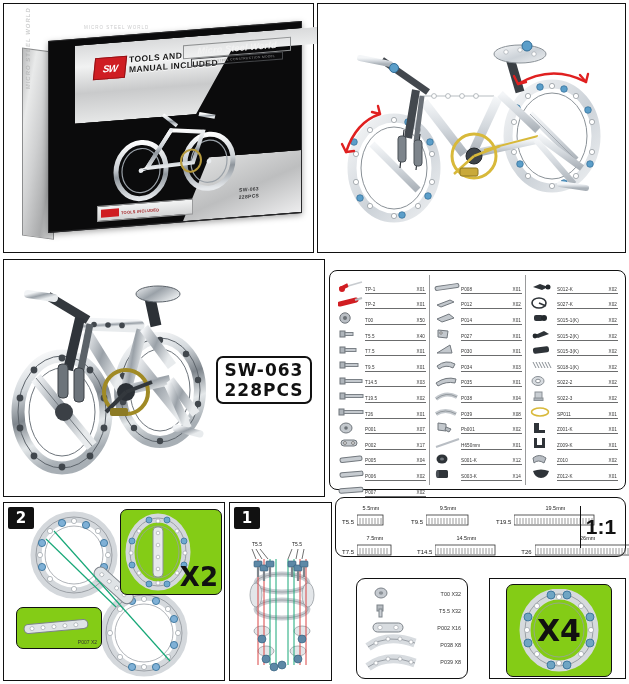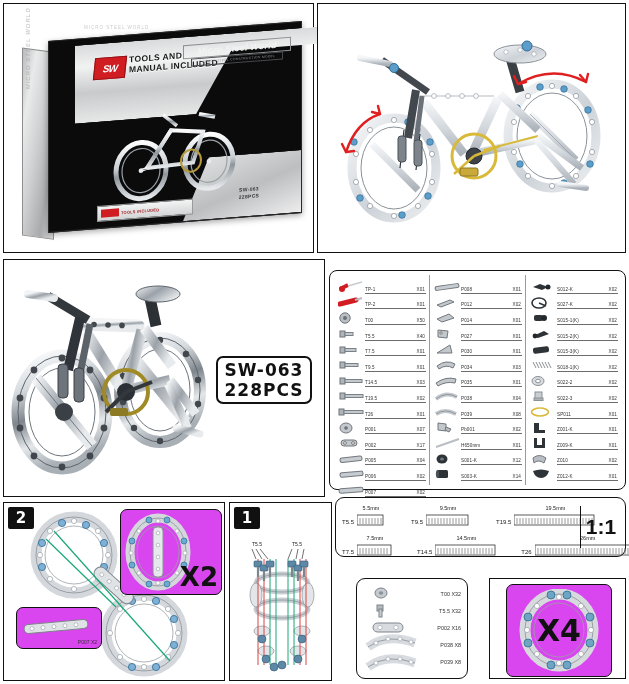--- a/index.html
+++ b/index.html
@@ -94,21 +94,21 @@
 
   
   #panel-step2{left:3px;top:502px;width:222px;height:179px;}
   #panel-step1{left:229px;top:502px;width:103px;height:179px;}
   #panel-smallparts{left:356px;top:578px;width:112px;height:101px;border-radius:9px;}
   #panel-x4{left:489px;top:578px;width:137px;height:101px;}
 
   .stepnum{position:absolute;left:4px;top:4px;width:26px;height:22px;background:#111;
     color:#fff;font-weight:bold;font-size:15px;display:flex;align-items:center;
     justify-content:center;border-radius:2px;font-family:"DejaVu Sans",sans-serif;}
-  .inset{position:absolute;border:1px solid #111;border-radius:7px;background:#d946ef;}
+  .inset{position:absolute;border:1px solid #111;border-radius:7px;background:#84cc16;}
   .xmult{position:absolute;font-size:26px;font-weight:bold;font-family:"DejaVu Sans",sans-serif;}
   .callout{font-size:5px;color:#222;}
   .sp-list{position:absolute;right:4px;top:7px;width:52px;}
   .sp-list div{font-size:5.4px;color:#333;height:17px;line-height:17px;text-align:right;
     padding-right:2px;}
   .x4big{position:absolute;left:0;top:0;width:100%;height:100%;
     display:flex;align-items:center;justify-content:center;
     font-size:30px;font-weight:bold;font-family:"DejaVu Sans",sans-serif;text-align:center;}
   .pcaption{position:absolute;font-size:5px;color:#333;}
 </style>

